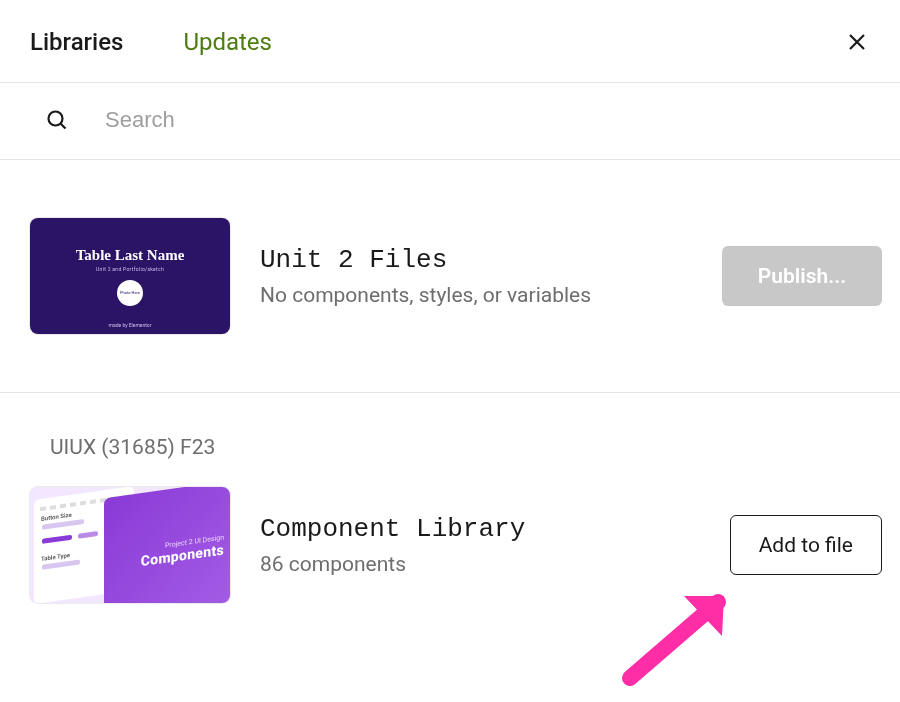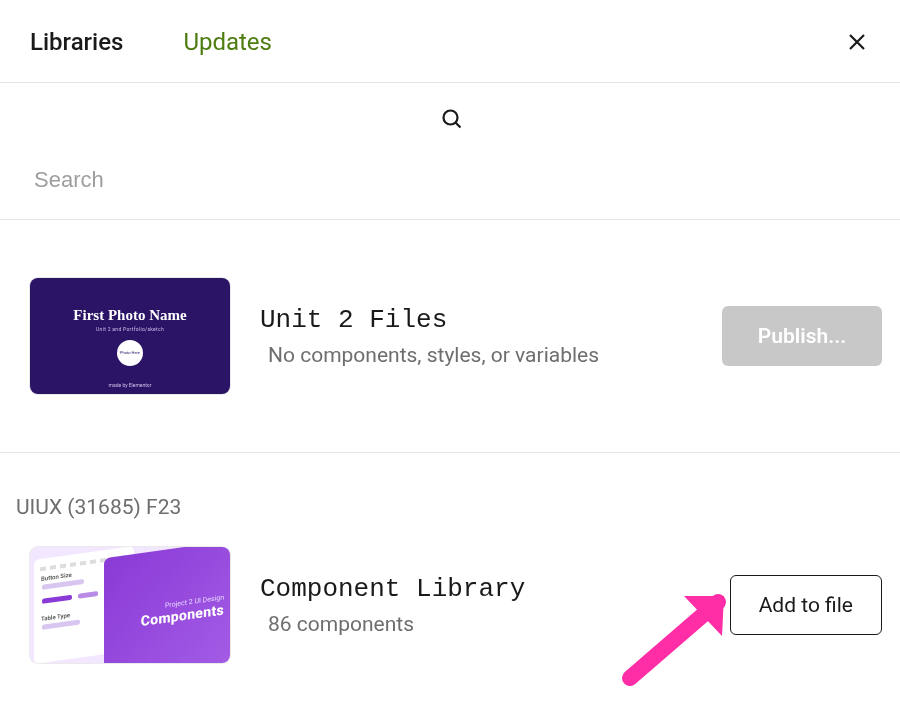--- a/index.html
+++ b/index.html
@@ -32,23 +32,22 @@
     width: 26px; height: 26px;
     display: flex; align-items: center; justify-content: center;
     cursor: pointer;
   }
   .close-btn svg { width: 24px; height: 24px; stroke:#1a1a1a; stroke-width:2.2; }
 
   
   .divider { height:1px; background:#e5e5e5; }
   .search-row {
     display:flex; align-items:center;
-    padding: 24px 30px 26px 34px;
+    padding: 24px 30px 26px 45px;
     gap: 36px;
-    flex-direction: column;
   }
   .search-icon { width:24px; height:24px; flex:0 0 auto; }
   .search-icon svg { width:24px; height:24px; stroke:#1a1a1a; stroke-width:2.2; fill:none; }
   .search-input {
     border:none; outline:none;
     font-size: 22px;
     width:100%;
     color:#1a1a1a;
     caret-color:#1a1a1a;
   }
@@ -96,39 +95,39 @@
   .thumb2 .ui .l1{top:26px;width:42px;}
   .thumb2 .ui .l2{top:40px;width:30px;background:#8a3ad6;}
   .thumb2 .ui .l3{top:40px;left:44px;width:20px;background:#b98ae6;}
   .thumb2 .ui .l4{top:66px;width:38px;}
   .thumb2 .ui .label{position:absolute;color:#555;font-size:6px;font-weight:600;}
   .thumb2 .ui .lb1{top:16px;left:7px;}
   .thumb2 .ui .lb2{top:56px;left:7px;}
 
   .info { flex:1 1 auto; min-width:0; }
   .title { font-size:26px; font-weight:500; color:#1a1a1a;font-family:Liberation Mono, monospace; }
-  .sub   { font-size:21px; color:#6e6e6e; margin-top:8px;margin-left:8px; }
+  .sub   { font-size:21px; color:#6e6e6e; margin-top:8px; }
 
   .btn {
     font-size:21px; border-radius:6px;
     height:60px; padding:0 28px;
     display:flex; align-items:center; justify-content:center;
     cursor:pointer; user-select:none; white-space:nowrap;
   }
   .btn-publish {
     background:#c8c8c8; color:#fff; font-weight:600;
     width:160px; padding:0;
   }
   .btn-add {
     background:#fff; color:#1a1a1a; border:1.5px solid #1a1a1a;
   }
 
   .section-label {
     font-size:21px; color:#6e6e6e;
-    padding: 42px 30px 22px 16px;
+    padding: 42px 30px 22px 50px;
   }
 
   
   .arrow {
     position:absolute;
     left:622px; top:576px;
     width:120px; height:110px;
     pointer-events:none;
   }
 </style>
@@ -154,21 +153,21 @@
         <line x1="20.5" y1="20.5" x2="15.5" y2="15.5"></line>
       </svg>
   </span>
   <input class="search-input" type="text" autofocus="" placeholder="Search" style="">
 </div>
 
 <div class="divider"></div>
 
 <div class="row">
   <div class="thumb thumb1">
-    <div class="tname">First Photo Name</div>
+    <div class="tname">Table Last Name</div>
     <div class="tsub">Unit 2 and Portfolio/sketch</div>
     <div class="avatar">Photo Here</div>
     <div class="tfoot">made by Elementor</div>
   </div>
   <div class="info">
     <div class="title">Unit 2 Files</div>
     <div class="sub">No components, styles, or variables</div>
   </div>
   <div class="btn btn-publish">Publish...</div>
 </div>

